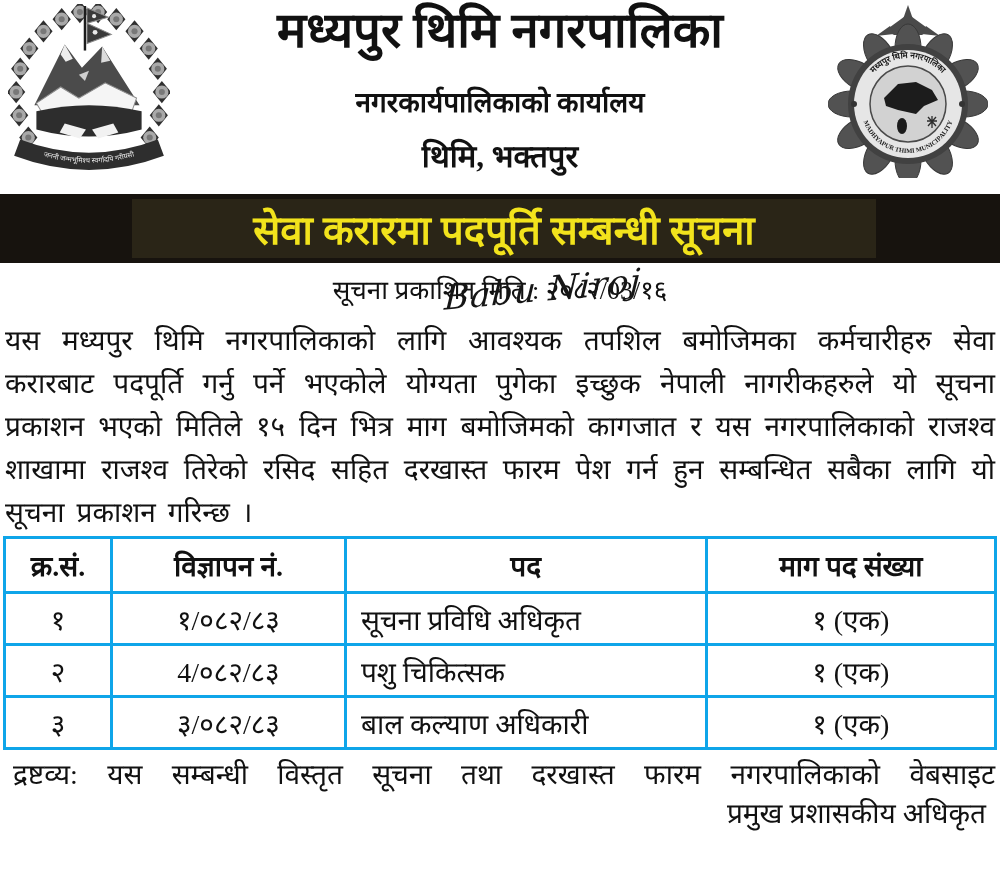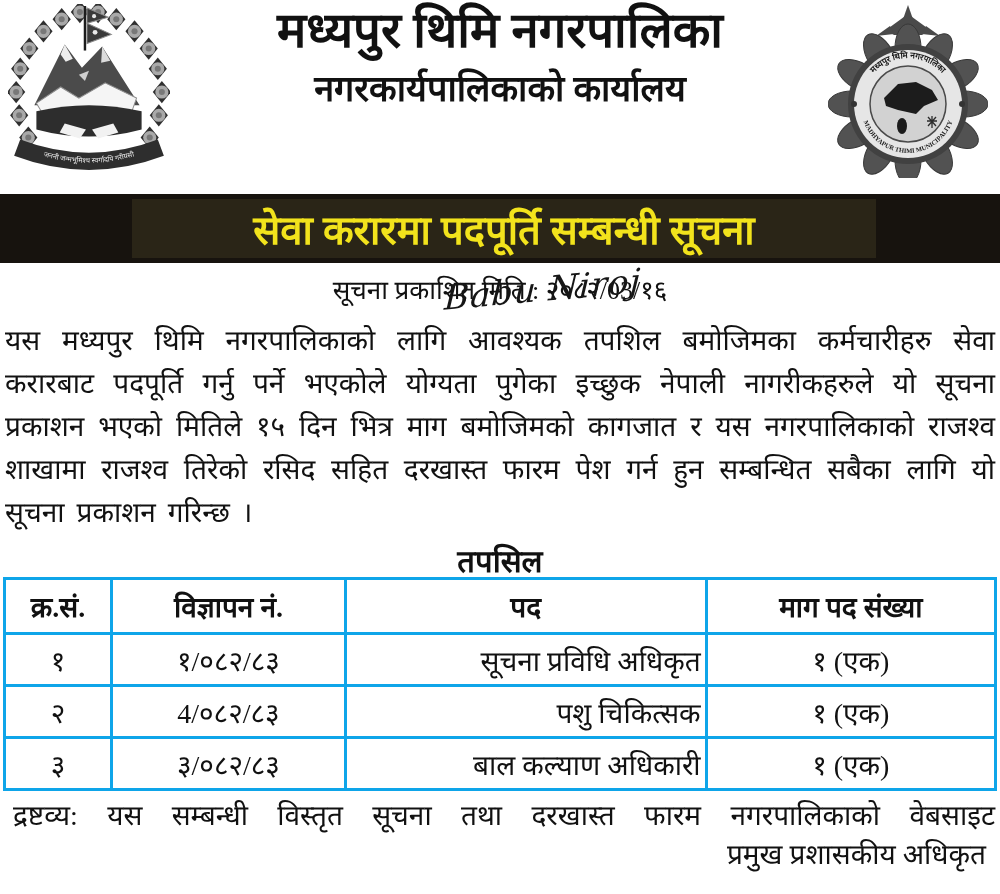--- a/index.html
+++ b/index.html
@@ -6,21 +6,21 @@
   body { width: 1000px; font-family: "Liberation Serif", serif; color: #111; }
   .page { position: relative; width: 1000px; height: 894px; background: #fff; overflow: hidden; }
 
   
   .header { position: relative; height: 194px; }
   .emblem { position: absolute; top: 4px; }
   .emblem-left { left: 8px; width: 162px; height: 172px; }
   .emblem-right { right: 12px; top: 2px; width: 160px; height: 176px; }
   .header-text { text-align: center; padding-top: 4px; }
   .title { font-size: 49px; font-weight: bold; line-height: 1.1; letter-spacing: 0; }
-  .subtitle { font-size: 36px; font-weight: bold; margin-top: 5px; }
+  .subtitle { font-size: 28px; font-weight: bold; margin-top: 24px; }
   .location { font-size: 31px; font-weight: bold; margin-top: 14px; }
 
   
   .banner { height: 69px; background: #17130e; display: flex; align-items: center; justify-content: center; padding-left: 8px; }
   .banner-inner { background: #2a2517; width: 744px; height: 59px; display: flex; align-items: center; justify-content: center; }
   .banner-text { color: #f2e31c; font-size: 40px; font-weight: bold; white-space: nowrap; }
 
   
   .date-row { position: relative; height: 40px; text-align: center; font-size: 26px; padding-top: 8px; }
   .signature { position: absolute; left: 444px; top: 6px; font-family: "DejaVu Serif", serif;
@@ -30,21 +30,21 @@
   
   .body-text { margin: 8px 5px 0 5px; font-size: 28px; line-height: 43px; text-align: justify; word-spacing: 5px; }
 
   .tapsil { text-align: center; font-size: 31px; font-weight: bold; margin-top: 5px; height: 36px; }
 
   
   .notice-table { width: 994px; margin: 2px auto 0 auto; border-collapse: collapse; table-layout: fixed; }
   .notice-table th, .notice-table td { border: 3px solid #0ea5e9; font-size: 28px; padding: 0 4px; overflow: hidden; }
   .notice-table th { font-weight: bold; height: 52px; text-align: center; }
   .notice-table td { height: 49px; text-align: center; }
-  .notice-table td.left { text-align: right; padding-left: 30px; font-family: Liberation Serif, serif; }
+  .notice-table td.left { text-align: left; padding-left: 14px; font-family: Liberation Serif, serif; }
 
   
   .footer-note { margin: 4px 5px 0 13px; font-size: 28px; line-height: 42px; }
   .note-line1 { text-align: justify; text-align-last: justify; word-spacing: 8px; }
   .note-line2 { text-align: left; }
   .url { font-family: "Liberation Serif", serif; }
   .signatory { text-align: right; margin: 2px 14px 0 0; font-size: 28px; line-height: 32px; }
 
   svg text { font-family: "Liberation Serif", serif; }
 </style>
@@ -172,20 +172,21 @@
           <text font-size="7" fill="#e9e9e9" text-anchor="middle">
             <textPath href="#mottoPath" startOffset="50%">जननी जन्मभूमिश्च स्वर्गादपि गरीयसी</textPath>
           </text>
         </g>
       </svg>
     </div>
 
     <div class="header-text">
       <div class="title">मध्यपुर थिमि नगरपालिका</div>
       <div class="subtitle">नगरकार्यपालिकाको कार्यालय</div>
+      <div class="location">थिमि, भक्तपुर</div>
     </div>
 
     <div class="emblem emblem-right">
       <svg viewBox="0 0 160 176" width="160" height="176">
         <defs>
           <path id="sealTop" d="M34,102 A46,46 0 1 1 126,102"></path>
           <path id="sealBottom" d="M33,104 A47,47 0 0 0 127,104"></path>
         </defs>
 
         <g fill="#4a4a4a">
@@ -238,21 +239,20 @@
   </div>
 
   <div class="date-row">
     <span>सूचना प्रकाशित मिति :</span>
     <span>२०८२/03/१६</span>
     <span class="signature">Babu Niroj</span>
   </div>
 
   <p class="body-text">यस मध्यपुर थिमि नगरपालिकाको लागि आवश्यक तपशिल बमोजिमका कर्मचारीहरु सेवा करारबाट पदपूर्ति गर्नु पर्ने भएकोले योग्यता पुगेका इच्छुक नेपाली नागरीकहरुले यो सूचना प्रकाशन भएको मितिले १५ दिन भित्र माग बमोजिमको कागजात र यस नगरपालिकाको राजश्व शाखामा राजश्व तिरेको रसिद सहित दरखास्त फारम पेश गर्न हुन सम्बन्धित सबैका लागि यो सूचना प्रकाशन गरिन्छ ।</p>
 
-  <div class="tapsil">तपसिल</div>
 
   <table class="notice-table">
     <colgroup>
       <col style="width:10.8%">
       <col style="width:23.6%">
       <col style="width:36.4%">
       <col style="width:29.2%">
     </colgroup>
     <thead>
       <tr>

